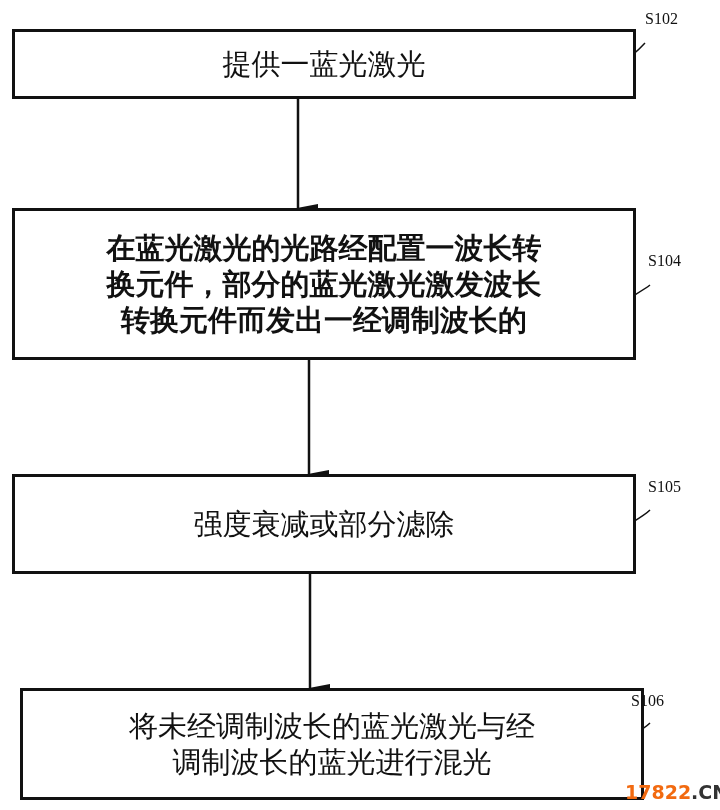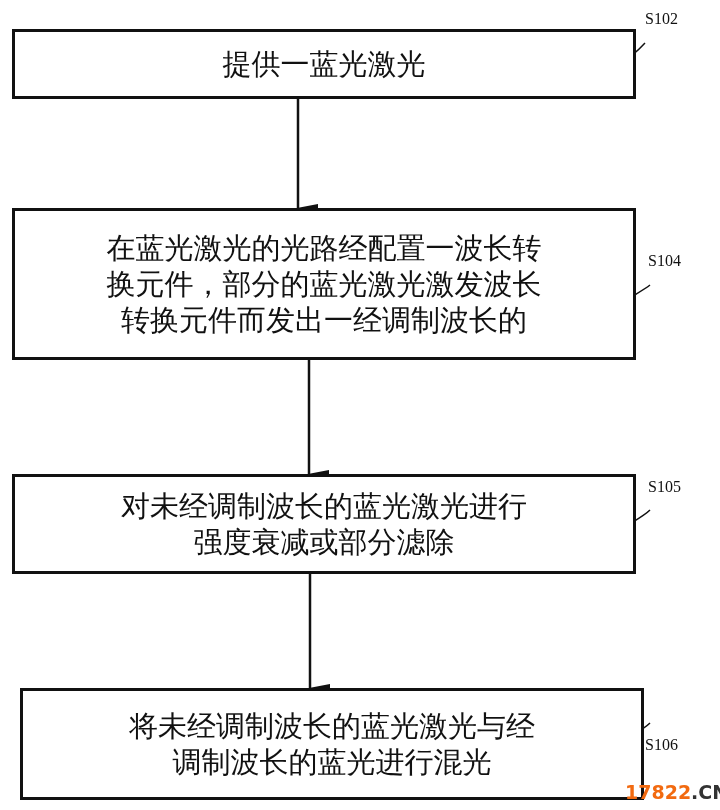--- a/index.html
+++ b/index.html
@@ -33,40 +33,39 @@
   <path d="M586,301 C600,291 615,307 628,299 C636,294 645,289 650,285" fill="none" stroke="#111" stroke-width="1.5"></path>
   <path d="M586,527 C600,517 615,533 628,525 C636,520 645,515 650,510" fill="none" stroke="#111" stroke-width="1.5"></path>
   <path d="M586,740 C600,730 615,746 628,738 C636,733 645,728 650,723" fill="none" stroke="#111" stroke-width="1.5"></path>
 </svg>
 
 <div class="box" style="top:29px;height:70px;">
   <span>提供一蓝光激光</span>
 </div>
 <div class="label" style="left:645px;top:10px;">S102</div>
 
-<div class="box" style="top:208px;height:152px;">
+<div class="box" style="top:208px;height:152px;font-weight:bold;">
   <div>
     <span>在蓝光激光的光路经配置一波长转</span>
     <span>换元件，部分的蓝光激光激发波长</span>
     <span>转换元件而发出一经调制波长的</span>
   </div>
 </div>
 <div class="label" style="left:648px;top:252px;">S104</div>
 
 <div class="box" style="top:474px;height:100px;">
   <div>
-    <span>对未经调制波长的蓝光激光进行</span>
     <span>强度衰减或部分滤除</span>
   </div>
 </div>
 <div class="label" style="left:648px;top:478px;">S105</div>
 
 <div class="box" style="top:688px;height:112px;margin-left:8px;">
   <div>
     <span>将未经调制波长的蓝光激光与经</span>
     <span>调制波长的蓝光进行混光</span>
   </div>
 </div>
-<div class="label" style="left:645px;top:692px;margin-top:44px;">S106</div>
+<div class="label" style="left:631px;top:692px;">S106</div>
 
 <div class="wm">
   <span class="num">17822</span><span class="dom">.CN</span>
 </div>
 
 </body></html>

